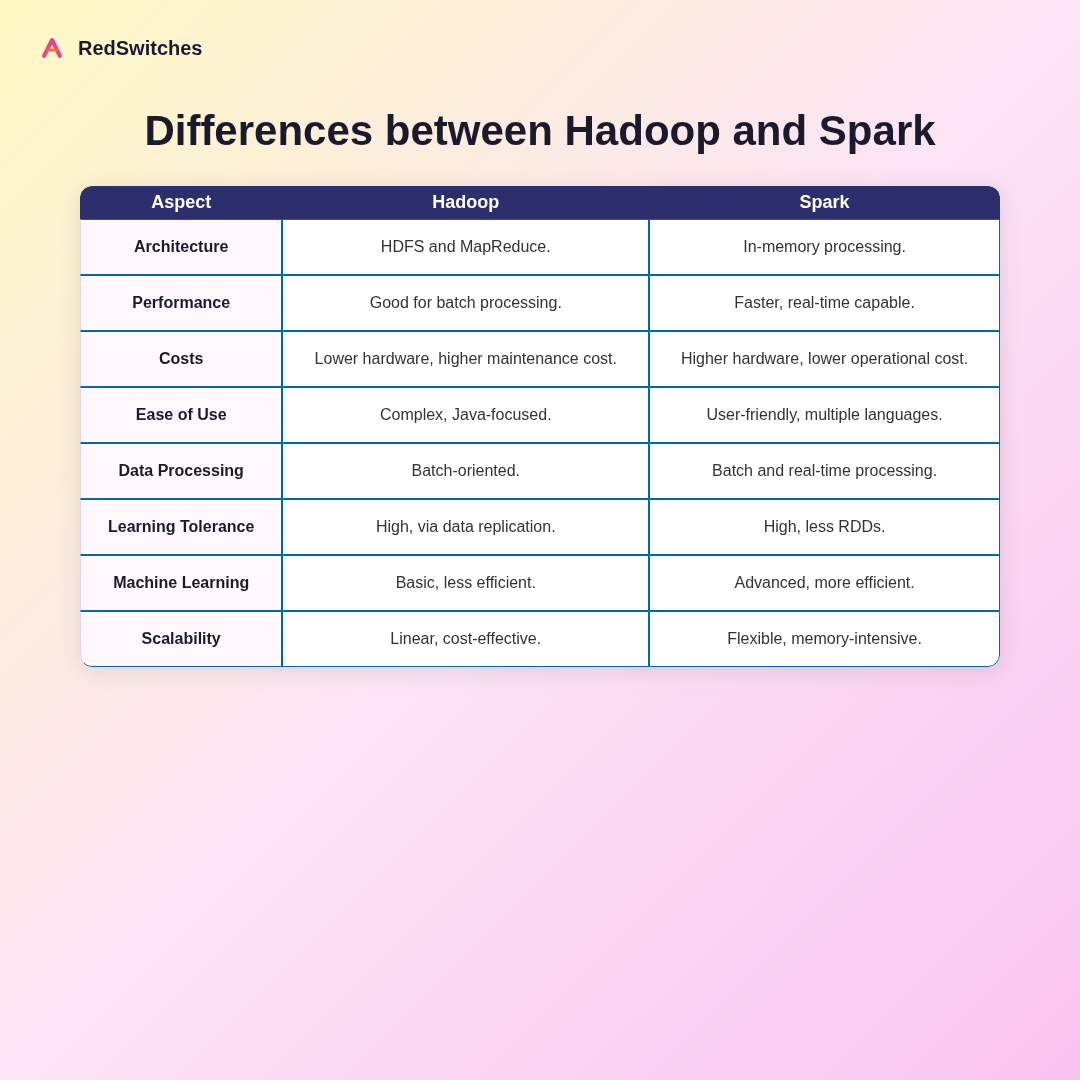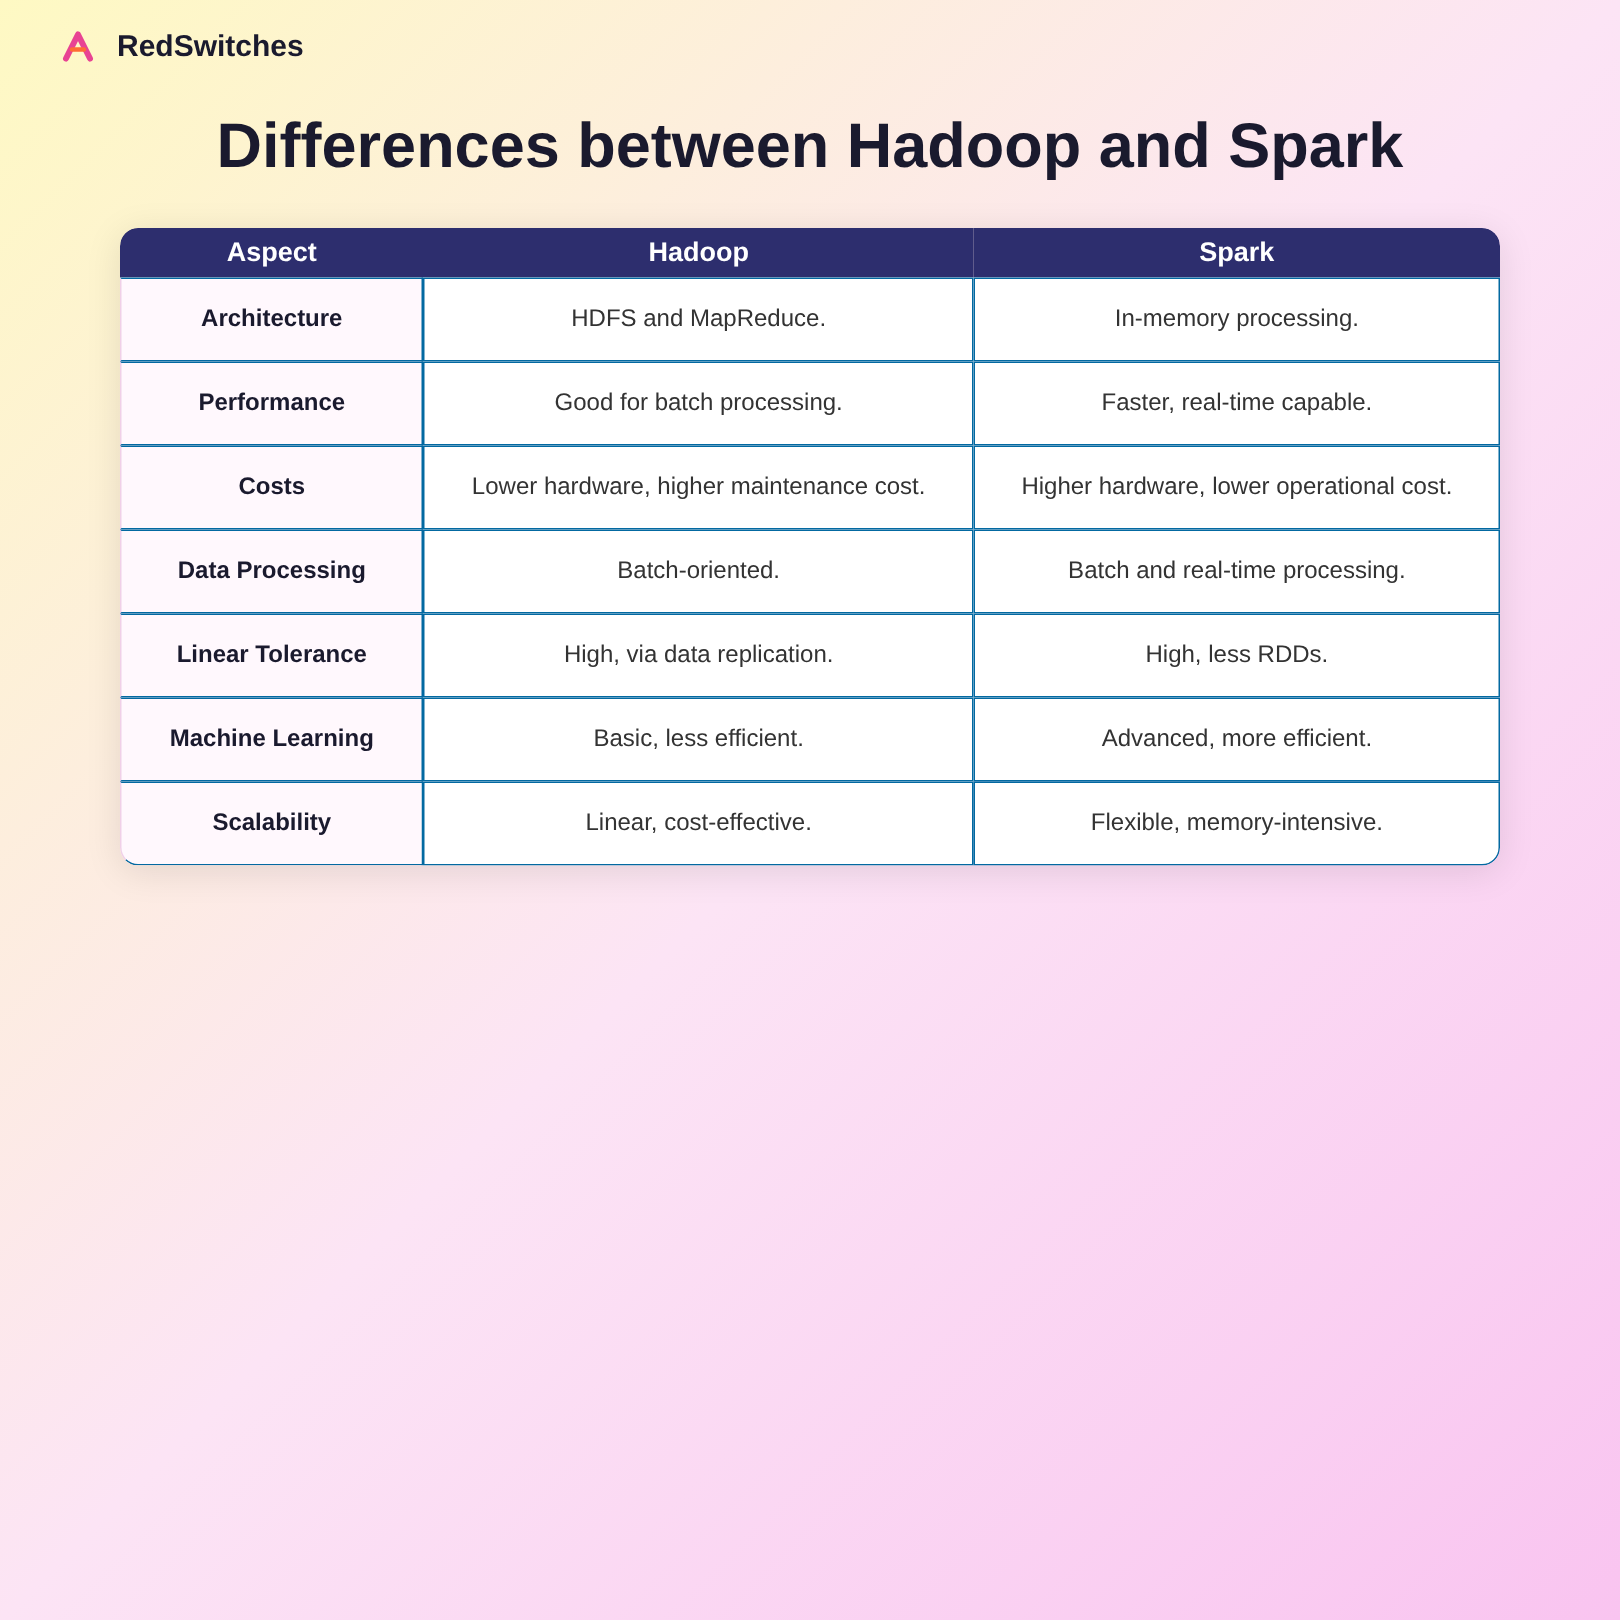--- a/index.html
+++ b/index.html
@@ -11,21 +11,21 @@
       font-family: 'Segoe UI', Arial, sans-serif;
       background: linear-gradient(135deg, #fef9c3 0%, #fce4f5 50%, #f9c4f0 100%);
       display: flex;
       flex-direction: column;
       align-items: center;
       padding: 0;
     }
 
     .header-bar {
       width: 100%;
-      padding: 15px 36px;
+      padding: 32px 36px;
       display: flex;
       align-items: center;
       gap: 10px;
     }
 
     .logo-icon {
       width: 32px;
       height: 32px;
     }
 
@@ -141,26 +141,31 @@
           <td>Performance</td>
           <td>Good for batch processing.</td>
           <td>Faster, real-time capable.</td>
         </tr>
         <tr>
           <td>Costs</td>
           <td>Lower hardware, higher maintenance cost.</td>
           <td>Higher hardware, lower operational cost.</td>
         </tr>
         <tr>
+          <td>Ease of Use</td>
+          <td>Complex, Java-focused.</td>
+          <td>User-friendly, multiple languages.</td>
+        </tr>
+        <tr>
           <td>Data Processing</td>
           <td>Batch-oriented.</td>
           <td>Batch and real-time processing.</td>
         </tr>
         <tr>
-          <td>Linear Tolerance</td>
+          <td>Learning Tolerance</td>
           <td>High, via data replication.</td>
           <td>High, less RDDs.</td>
         </tr>
         <tr>
           <td>Machine Learning</td>
           <td>Basic, less efficient.</td>
           <td>Advanced, more efficient.</td>
         </tr>
         <tr>
           <td>Scalability</td>

